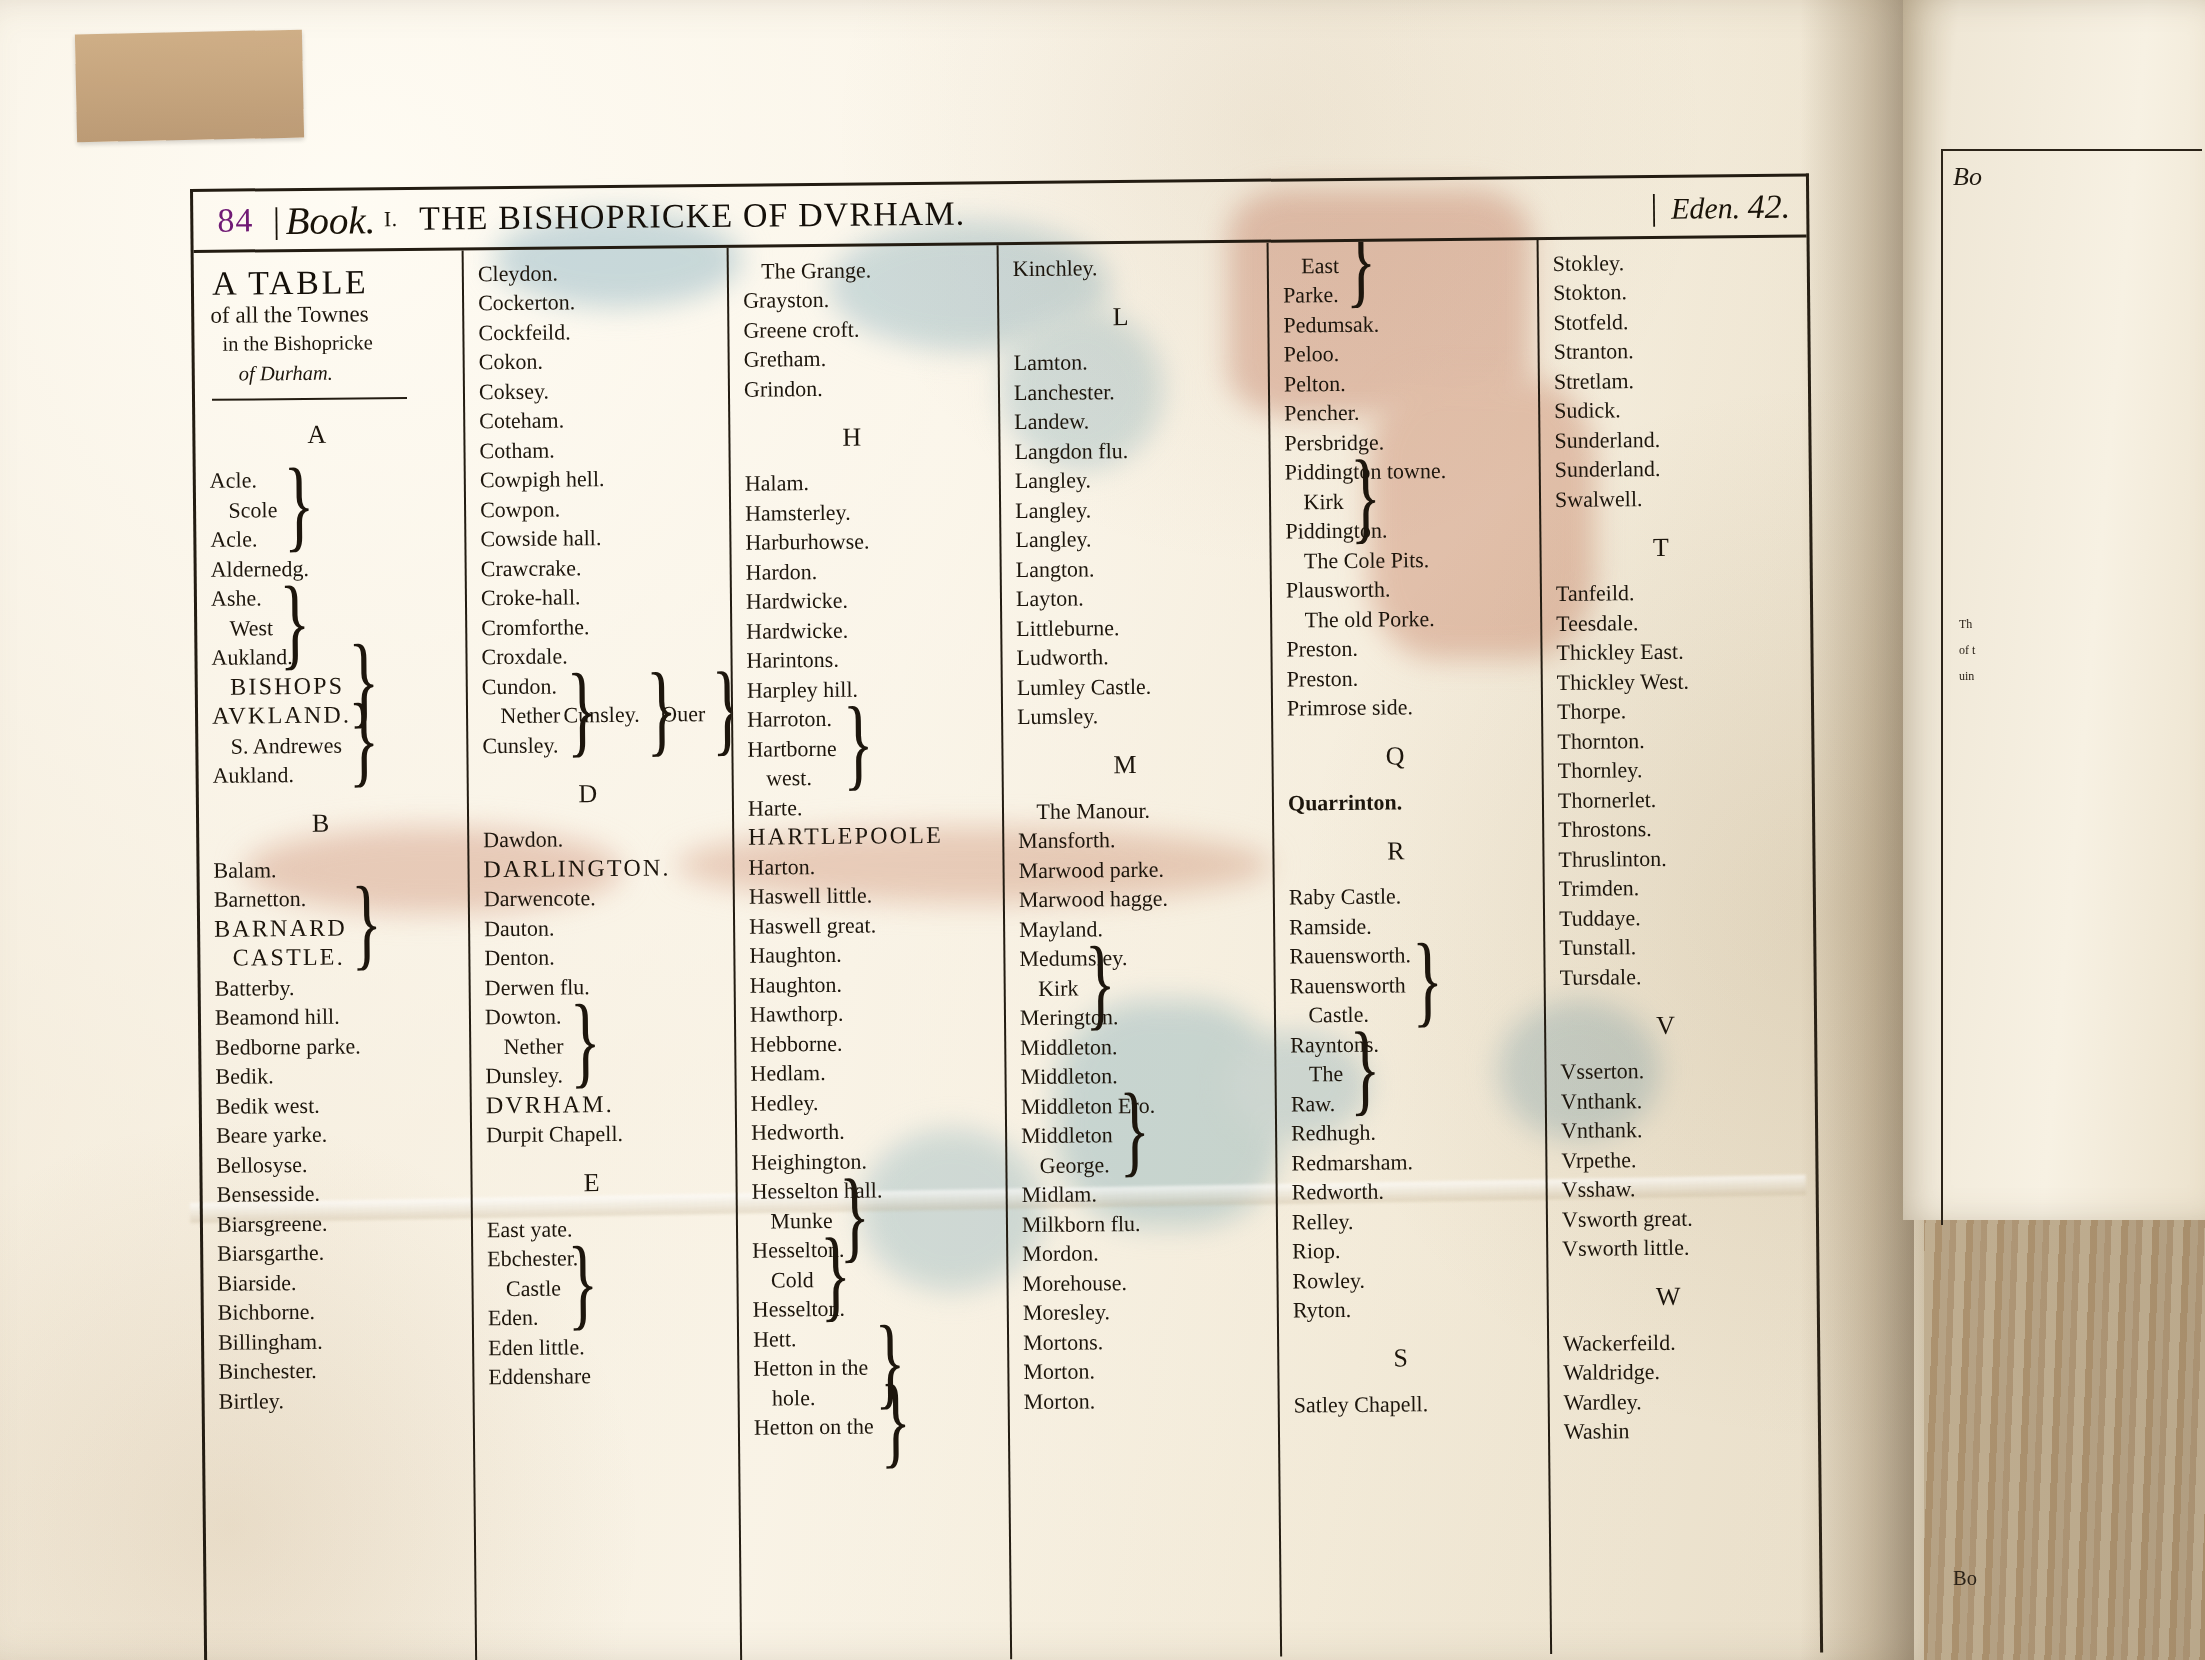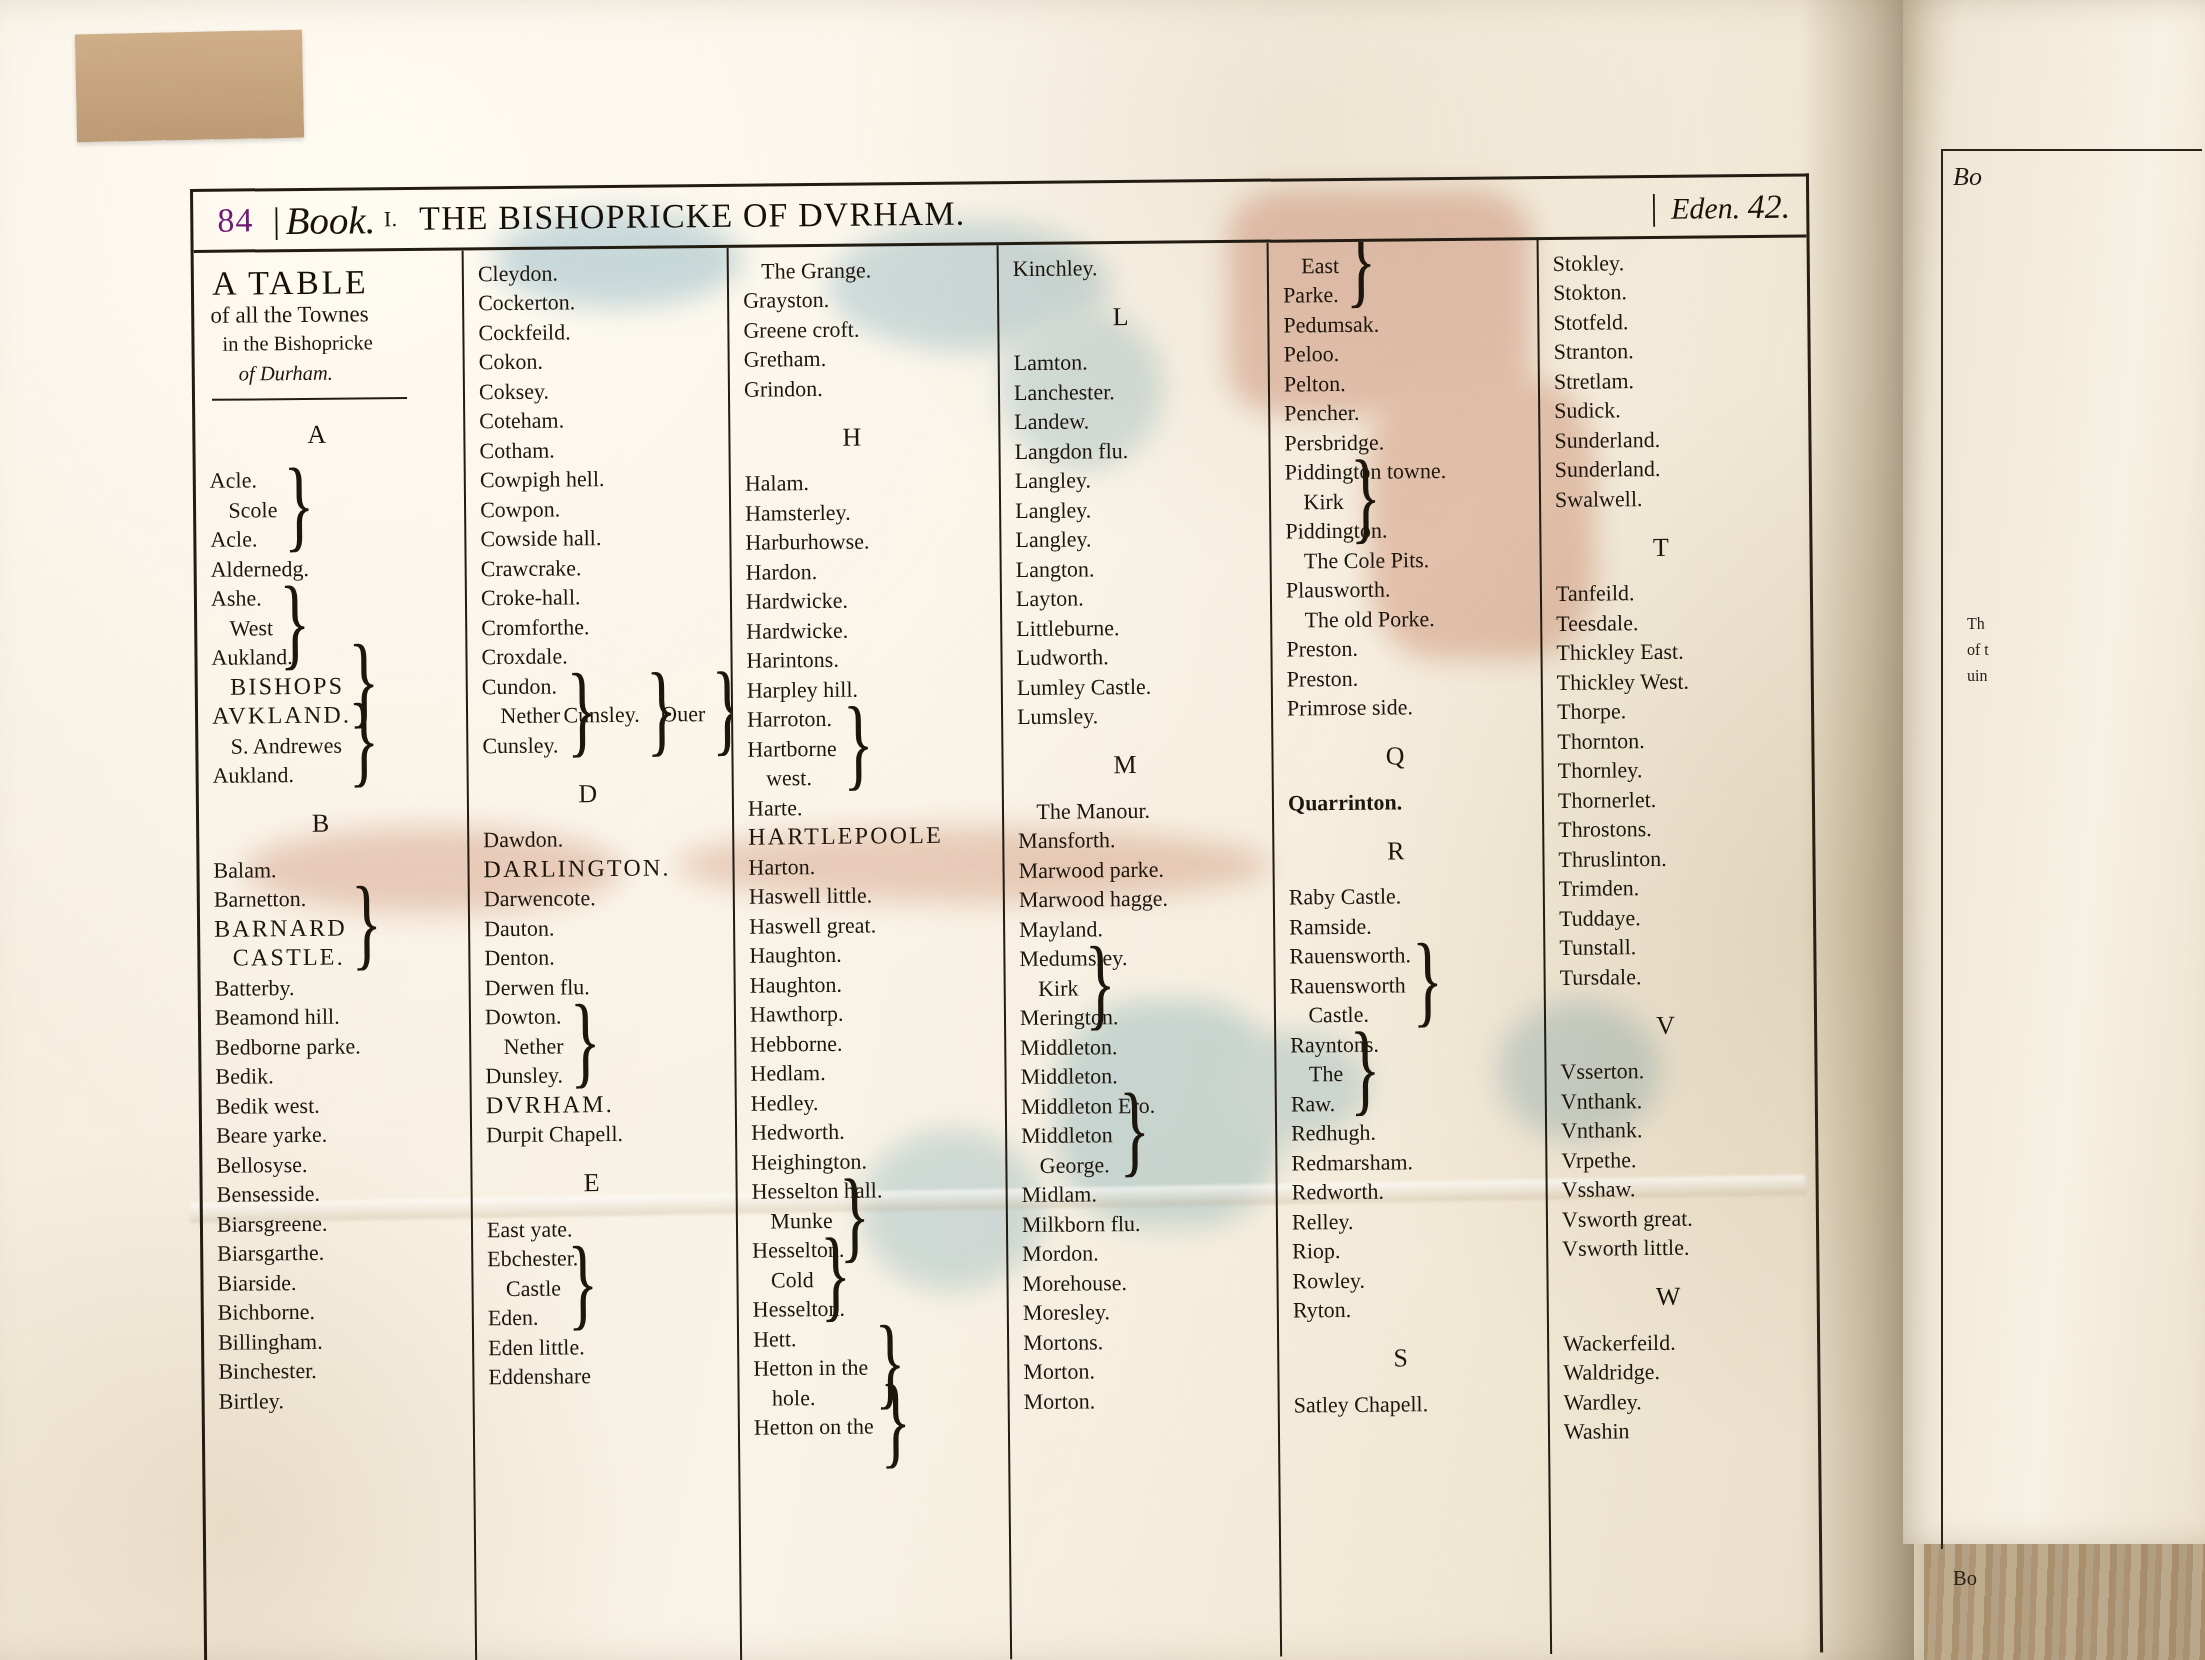--- a/index.html
+++ b/index.html
@@ -51,21 +51,21 @@
       radial-gradient(circle at 95% 55%, rgba(140,110,60,0.13) 0%, rgba(140,110,60,0) 26%);
     pointer-events: none;
   }
 
   
   #right-page {
     position: absolute;
     left: 1903px;
     top: 0;
     width: 303px;
-    height: 1544px;
+    height: 1220px;
     background: linear-gradient(95deg, #d8cbb2 0%, #efe7d6 14%, #f7f1e3 60%, #ece2cd 100%);
     box-shadow: inset 16px 0 38px -10.8px rgba(110,90,60,0.40);
   }
   #right-page .rp-frame {
     position: absolute;
     left: 38px;
     top: 149px;
     right: 4.3px;
     bottom: -5.4px;
     border-top: 2.7px solid #2b2318;
@@ -74,23 +74,23 @@
   #right-page .rp-head {
     position: absolute;
     left: 50px;
     top: 162px;
     font-style: italic;
     font-size: 26px;
     color: #211a11;
   }
   #right-page .rp-txt {
     position: absolute;
-    left: 64px;
+    left: 56px;
     top: 611px;
-    font-size: 16px;
+    font-size: 12px;
     line-height: 26px;
     color: #2a2218;
   }
   #right-page .rp-b {
     position: absolute;
     left: 50px;
     top: 1567px;
     font-size: 20.5px;
     color: #2a2218;
   }

